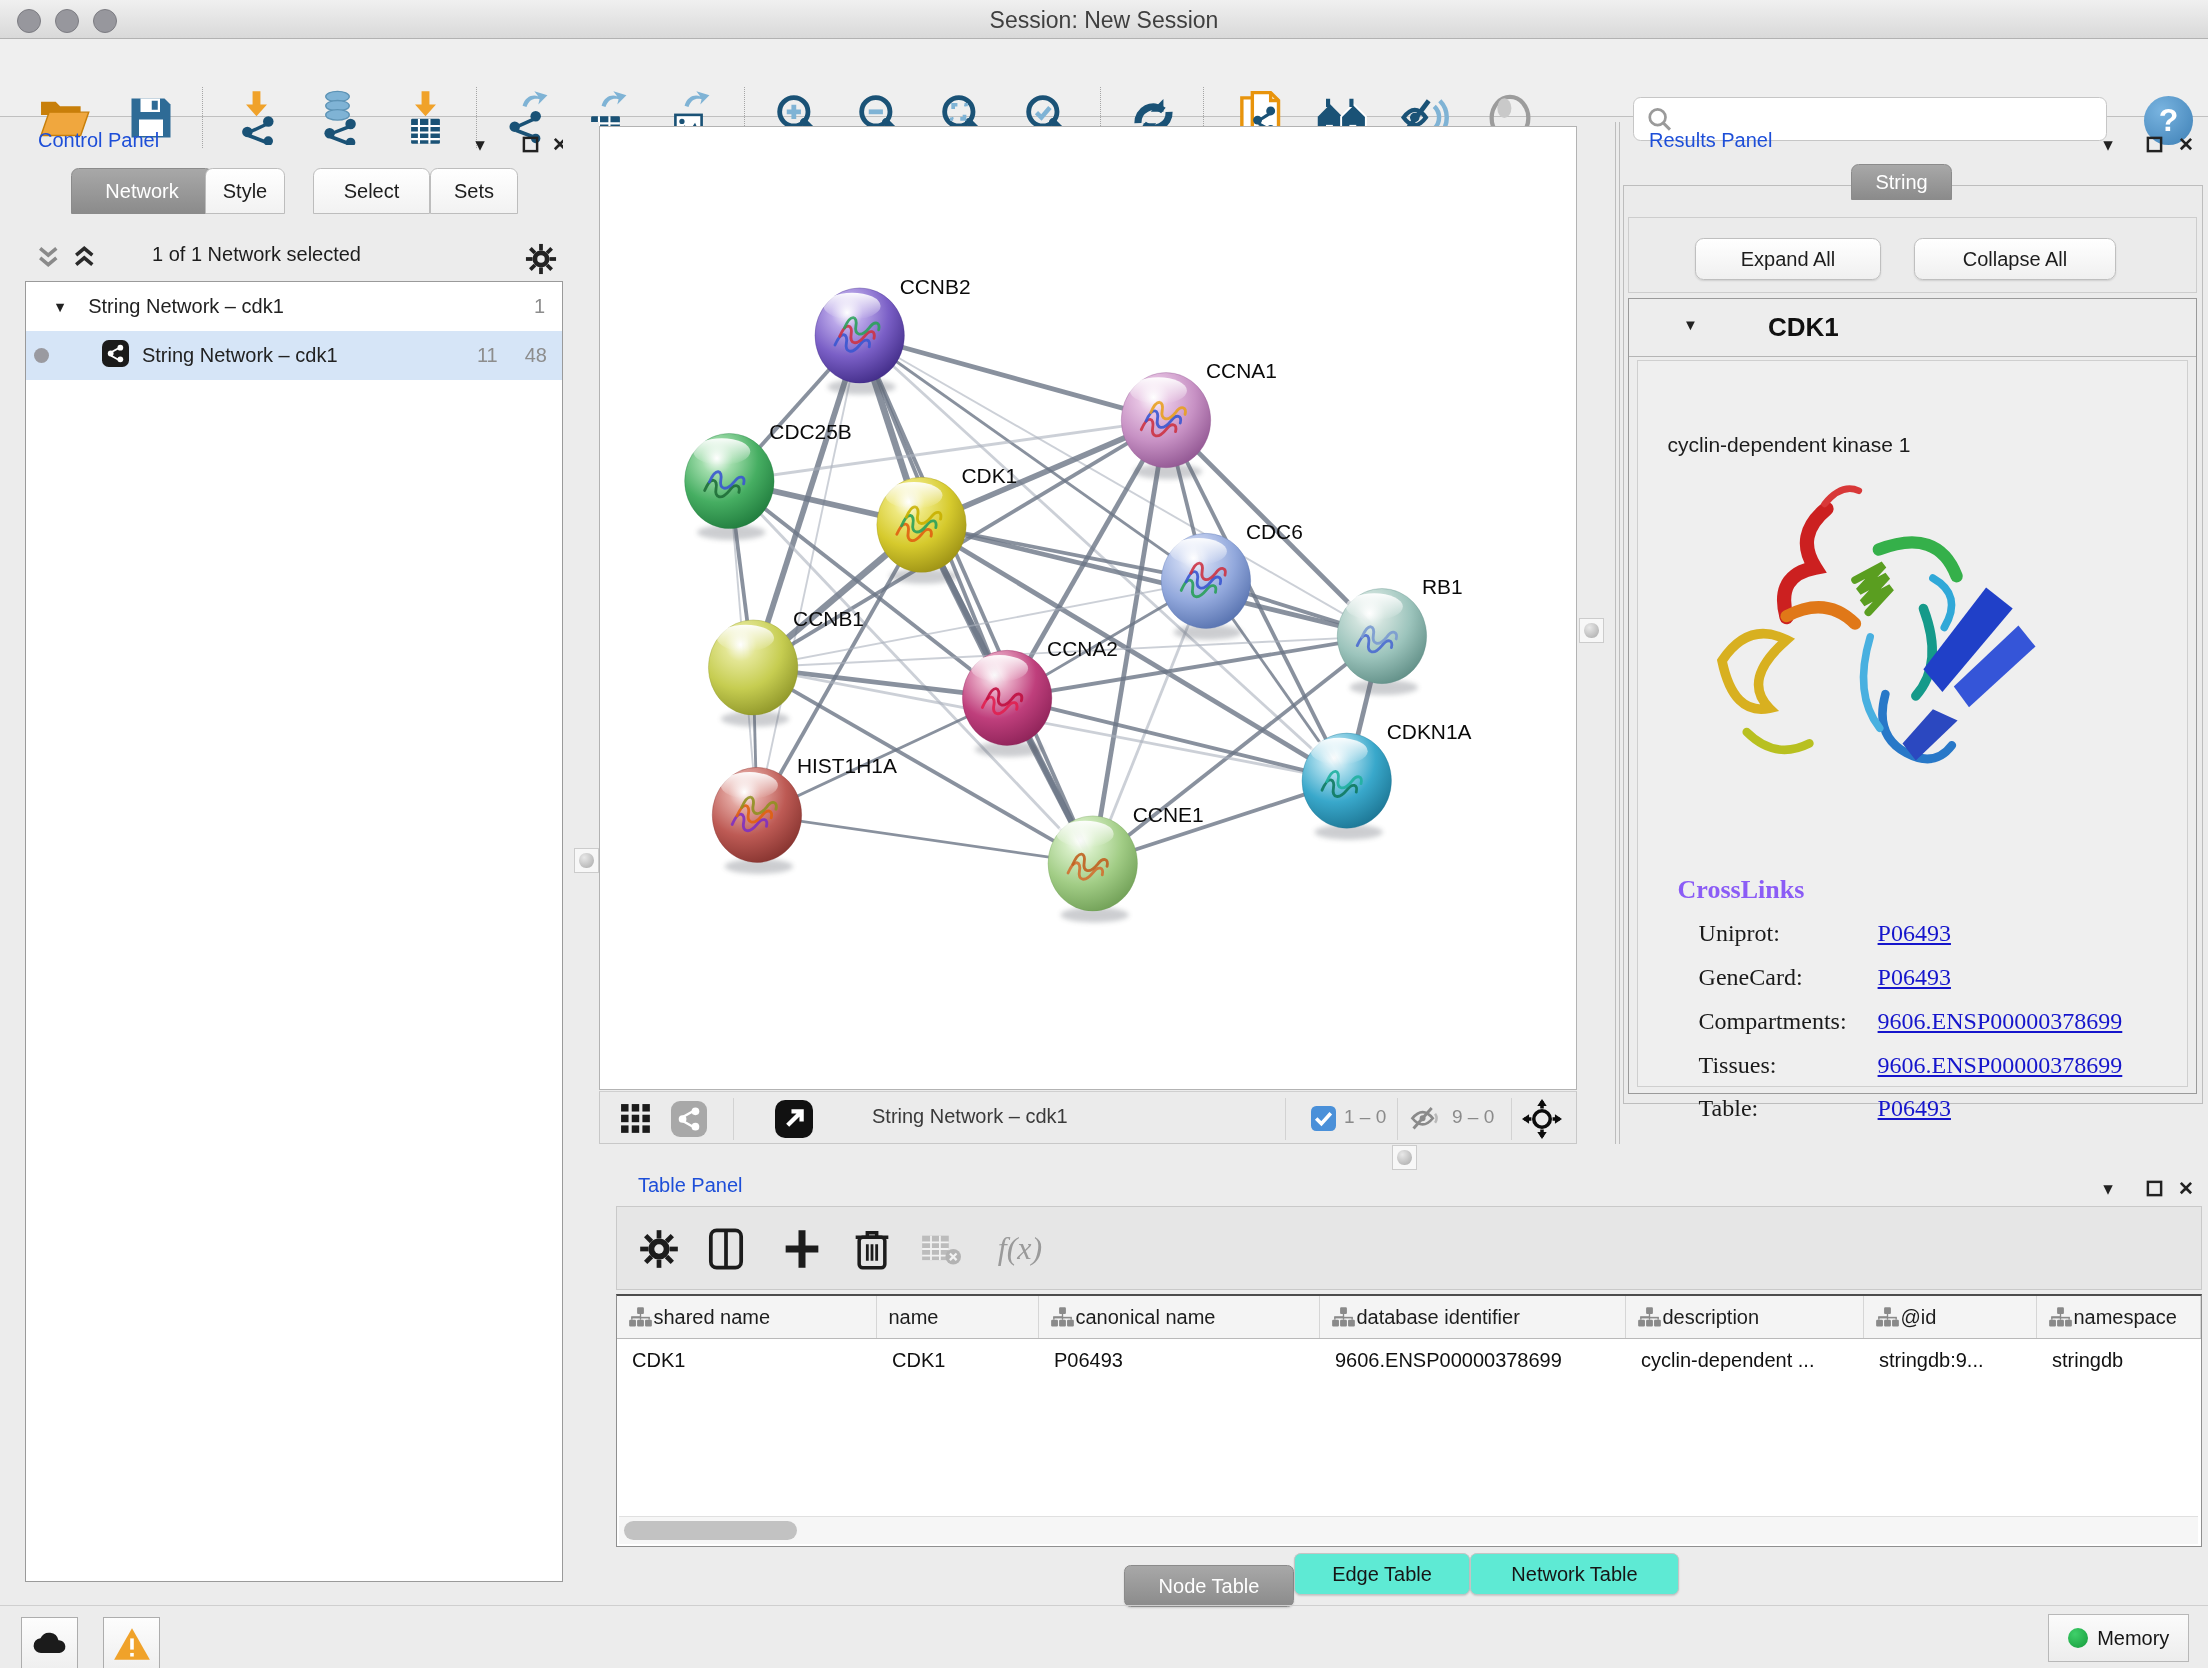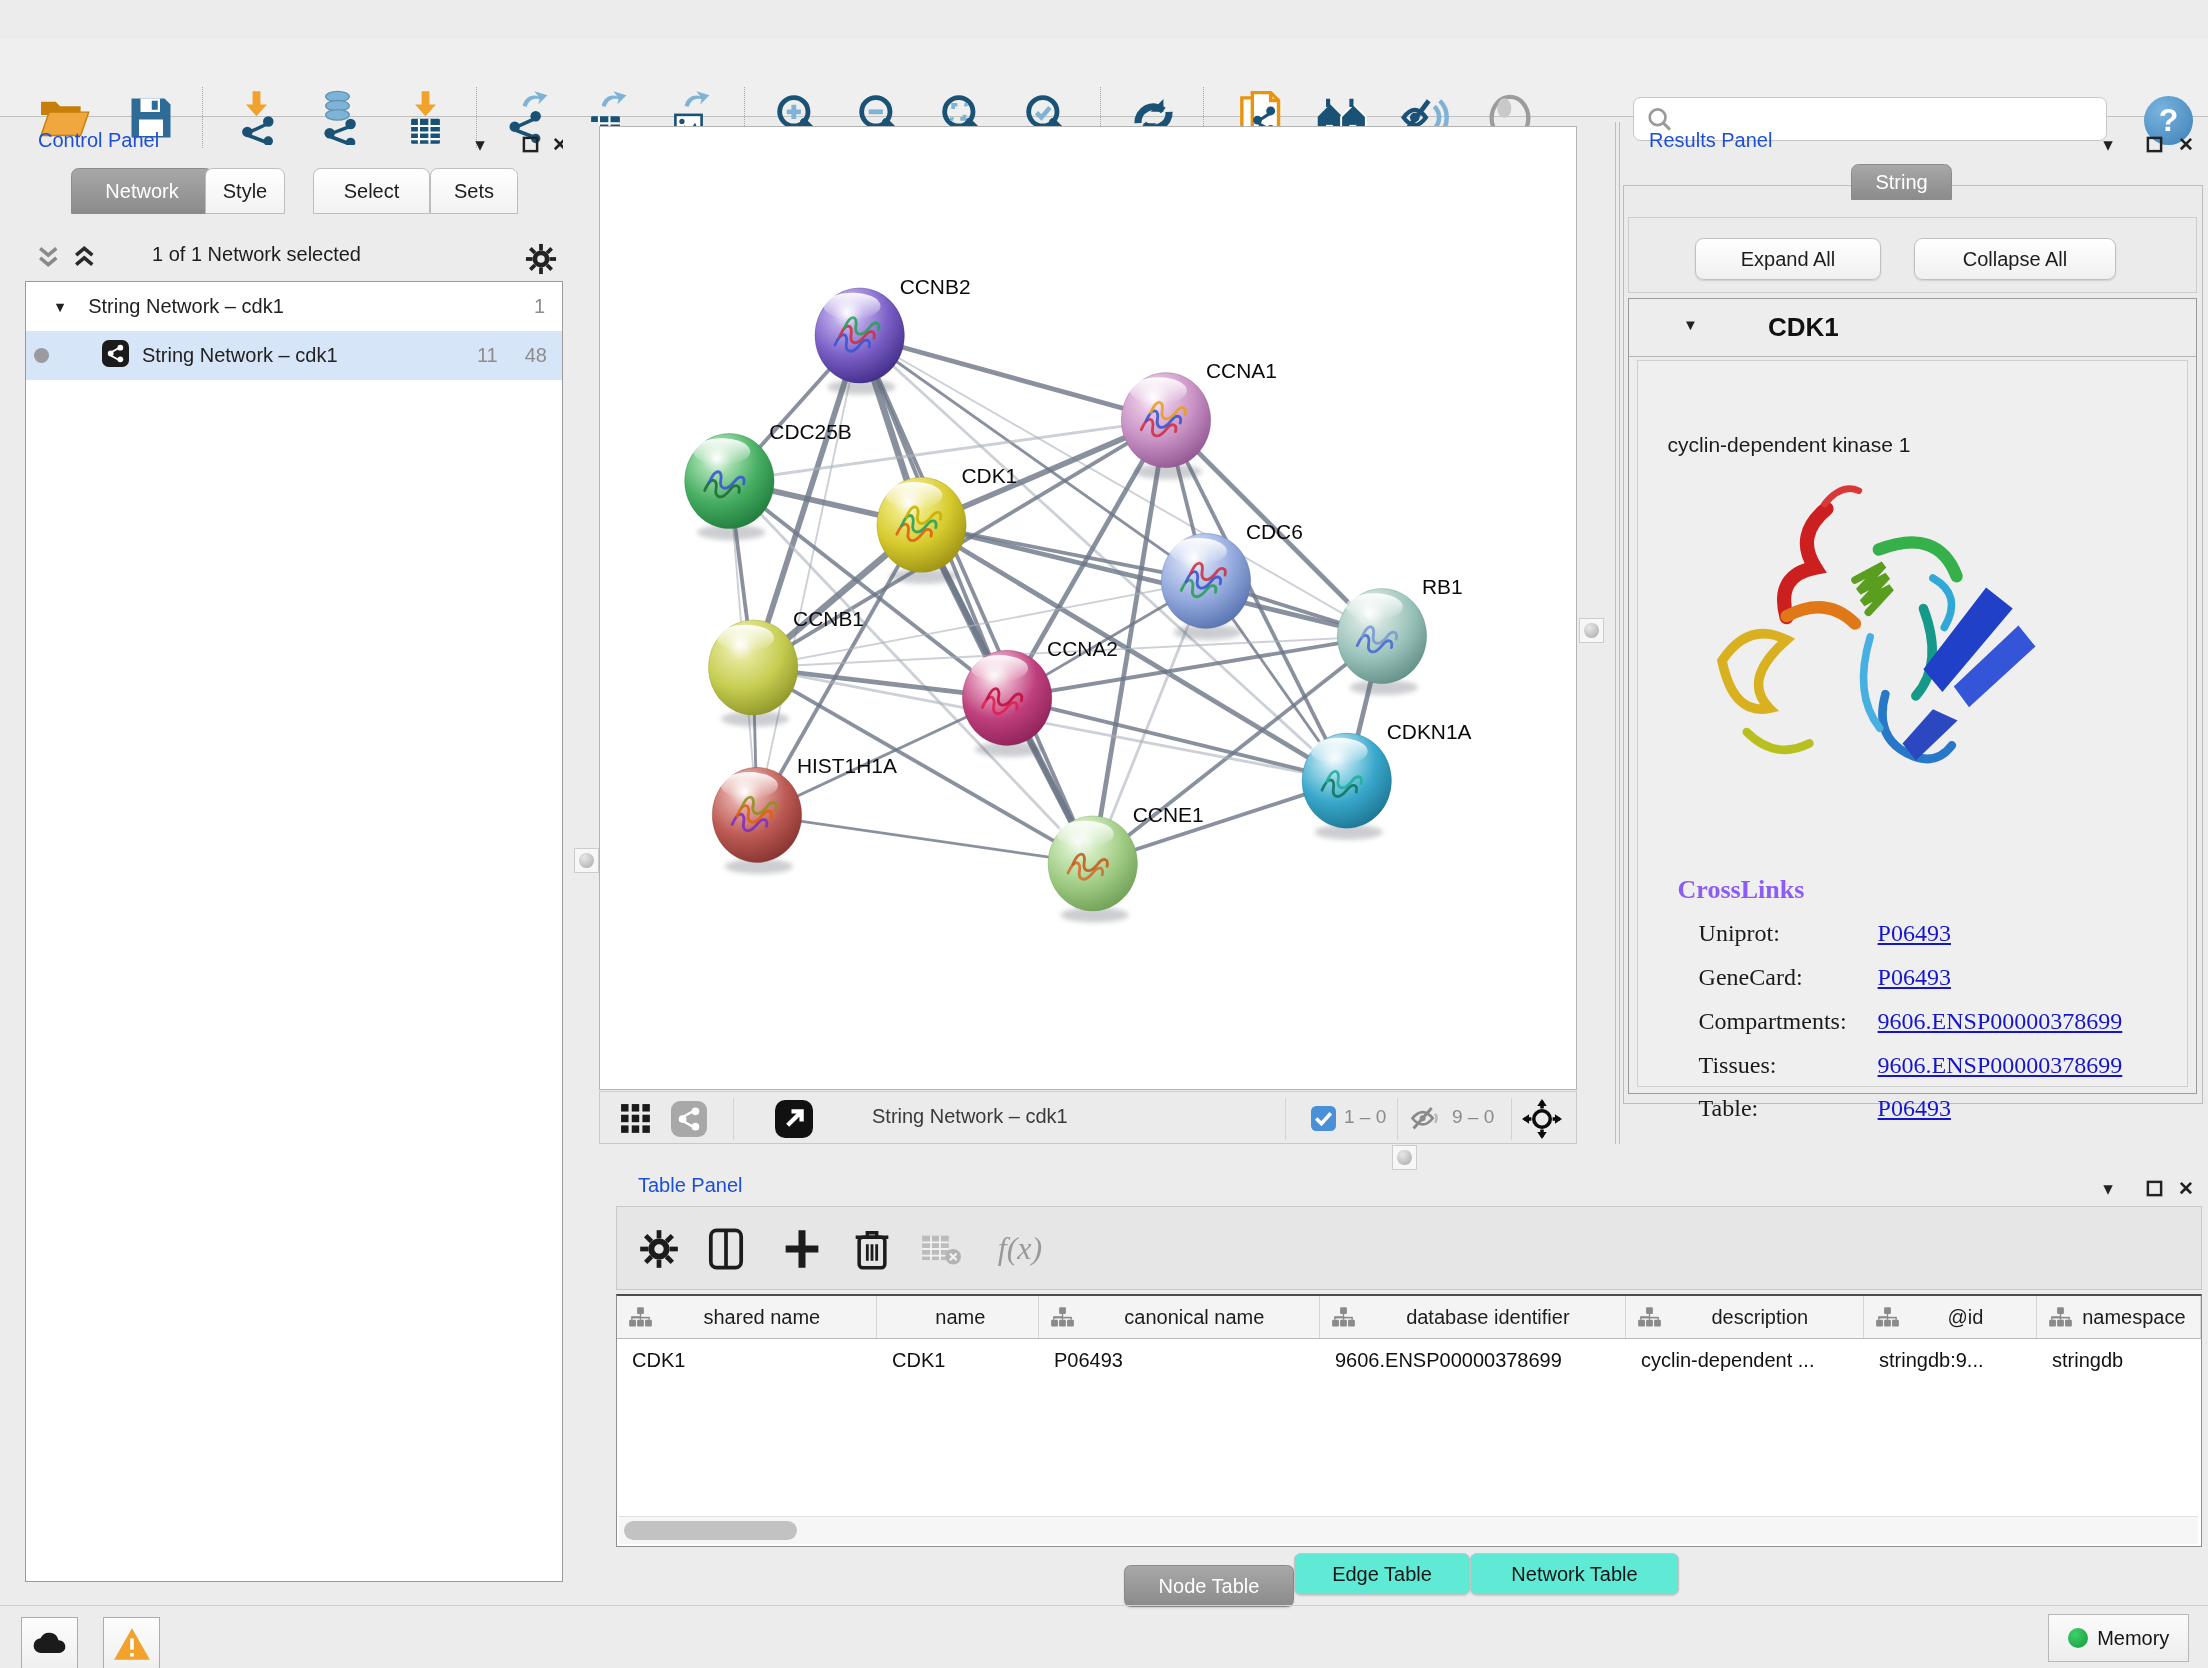--- a/index.html
+++ b/index.html
@@ -93,21 +93,21 @@
   .tp-title{left:621px;top:1174px;}
   .tp-toolbar{left:616px;top:1206px;width:1586px;height:84px;background:#e6e6e6;
     border:1px solid #c9c9c9;box-sizing:border-box;}
   .tpbtn{position:absolute;top:17px;width:49px;height:49px;display:flex;
     align-items:center;justify-content:center;}
   .tablewrap{left:616px;top:1294px;width:1586px;height:253px;background:#fff;
     border:1px solid #8f8f8f;border-top:2.9px solid #4c4c4c;box-sizing:border-box;}
   .thead{display:flex;height:42px;background:#f4f4f4;border-bottom:1px solid #b9b9b9;}
   .th{display:flex;align-items:center;border-right:1px solid #d6d6d6;
     box-sizing:border-box;padding:0 5.7px 0 11.4px;font-size:20px;color:#1d1d1d;}
-  .th .lbl{flex:1;text-align:center;}
+  .th .lbl{flex:1;}
   .tbody-row{display:flex;height:42px;align-items:center;font-size:20px;color:#111;}
   .td{padding-left:15px;box-sizing:border-box;overflow:hidden;white-space:nowrap;}
   .hscroll{position:absolute;left:1.9px;bottom:1.9px;width:1579px;height:27px;background:#f6f6f6;
     border-top:1px solid #e0e0e0;}
   .hthumb{position:absolute;left:4.8px;top:3.8px;width:173px;height:19px;border-radius:9.5px;
     background:#c2c2c2;}
   .btab{position:absolute;top:1553px;height:42px;display:flex;align-items:center;
     justify-content:center;font-size:20px;background:#5eead4;border:1px solid #c4c4c4;
     box-sizing:border-box;border-radius:6.7px;color:#161616;box-shadow:0 1px 1.9px rgba(0,0,0,.15);}
   .btab.sel{background:linear-gradient(#a8a8a8,#8b8b8b);color:#fff;border-color:#8b8b8b;margin-top:12px;}
@@ -121,20 +121,26 @@
     align-items:center;justify-content:center;gap:9.5px;font-size:20px;color:#151515;}
   .memdot{width:20px;height:20px;border-radius:50%;
     background:radial-gradient(circle at 35% 30%,#3fd06a,#149a3a);}
   svg text{font-family:"Liberation Sans",sans-serif;}
 </style>
 </head>
 <body>
 
 <div class="app">
 
+  <div class="abs titlebar">
+    <span class="tlight" style="left:17px"></span>
+    <span class="tlight" style="left:55px"></span>
+    <span class="tlight" style="left:93px"></span>
+    <div class="wtitle">Session: New Session</div>
+  </div>
 
   <div class="abs toolbar">
     <span class="tbtn" style="left:33px">
       <svg width="53" height="44" viewBox="0 0 36 30">
           <path fill="#c87f0a" d="M2 4h10l3 3h14v6H2z"></path>
           <path fill="#f0a73e" stroke="#c87f0a" stroke-width="1" d="M2 27 7.5 11h27l-5.5 16z"></path>
         </svg>
     </span>
     <span class="tbtn" style="left:119px">
       <svg width="48" height="48" viewBox="0 0 32 32">

